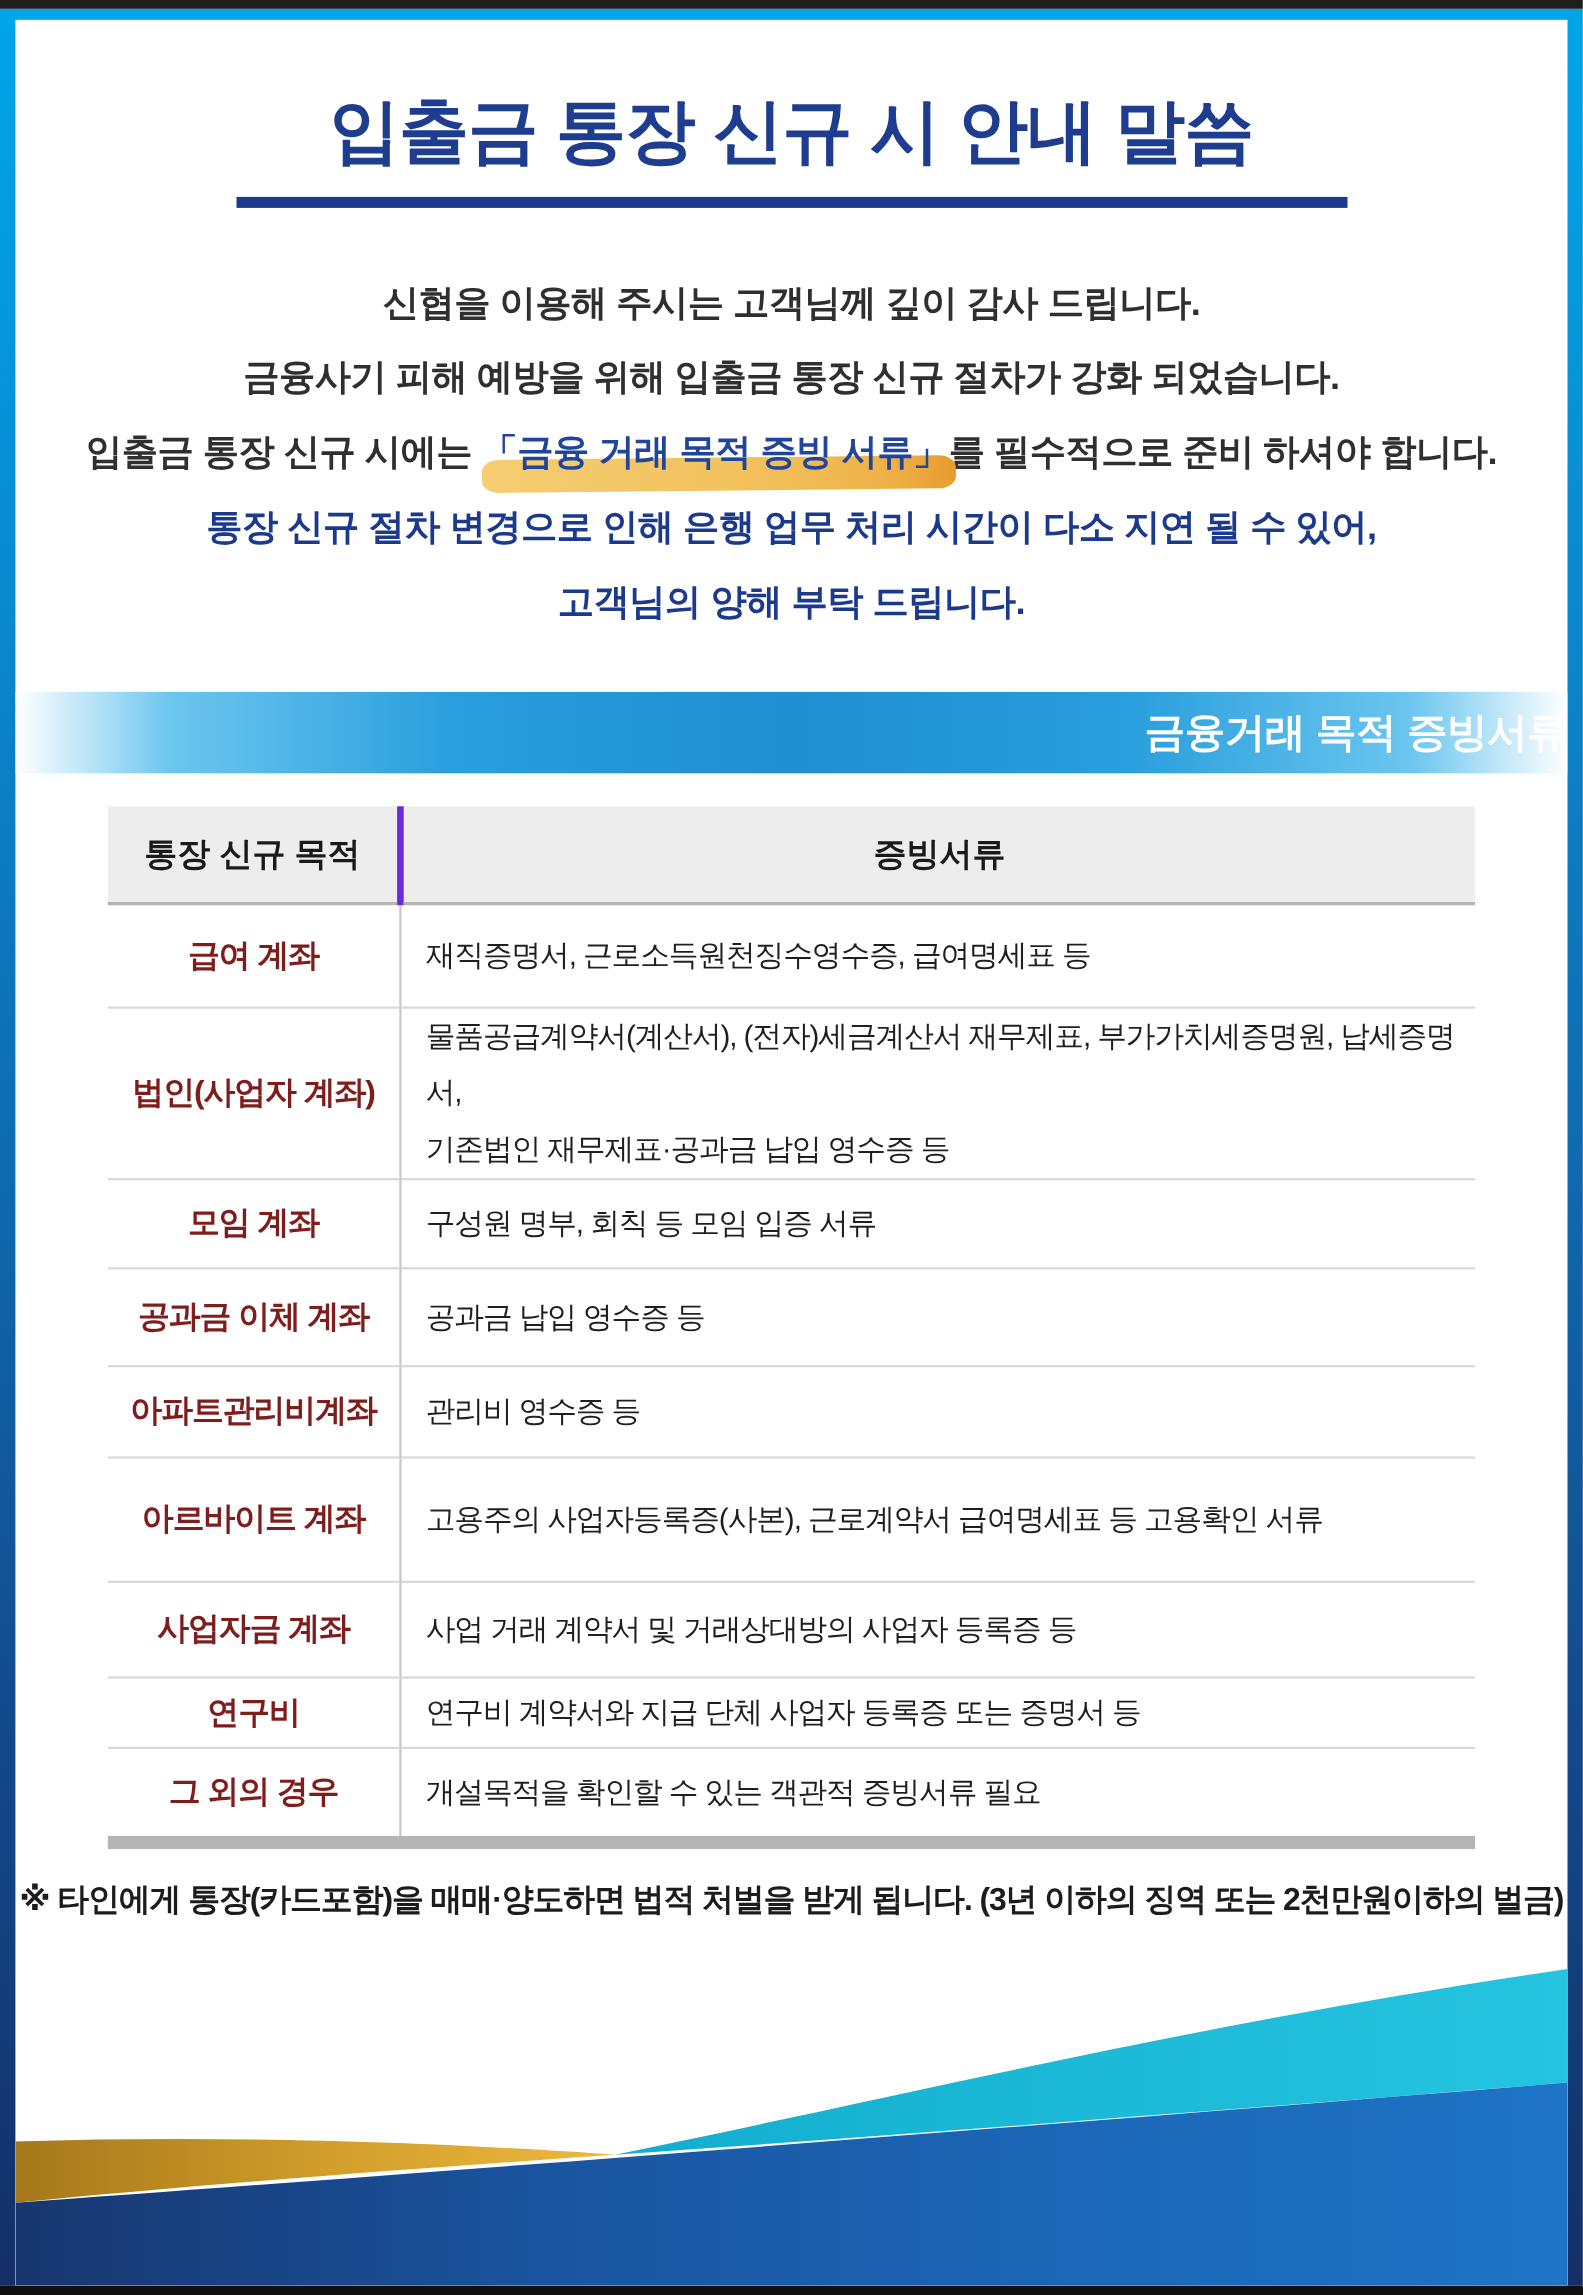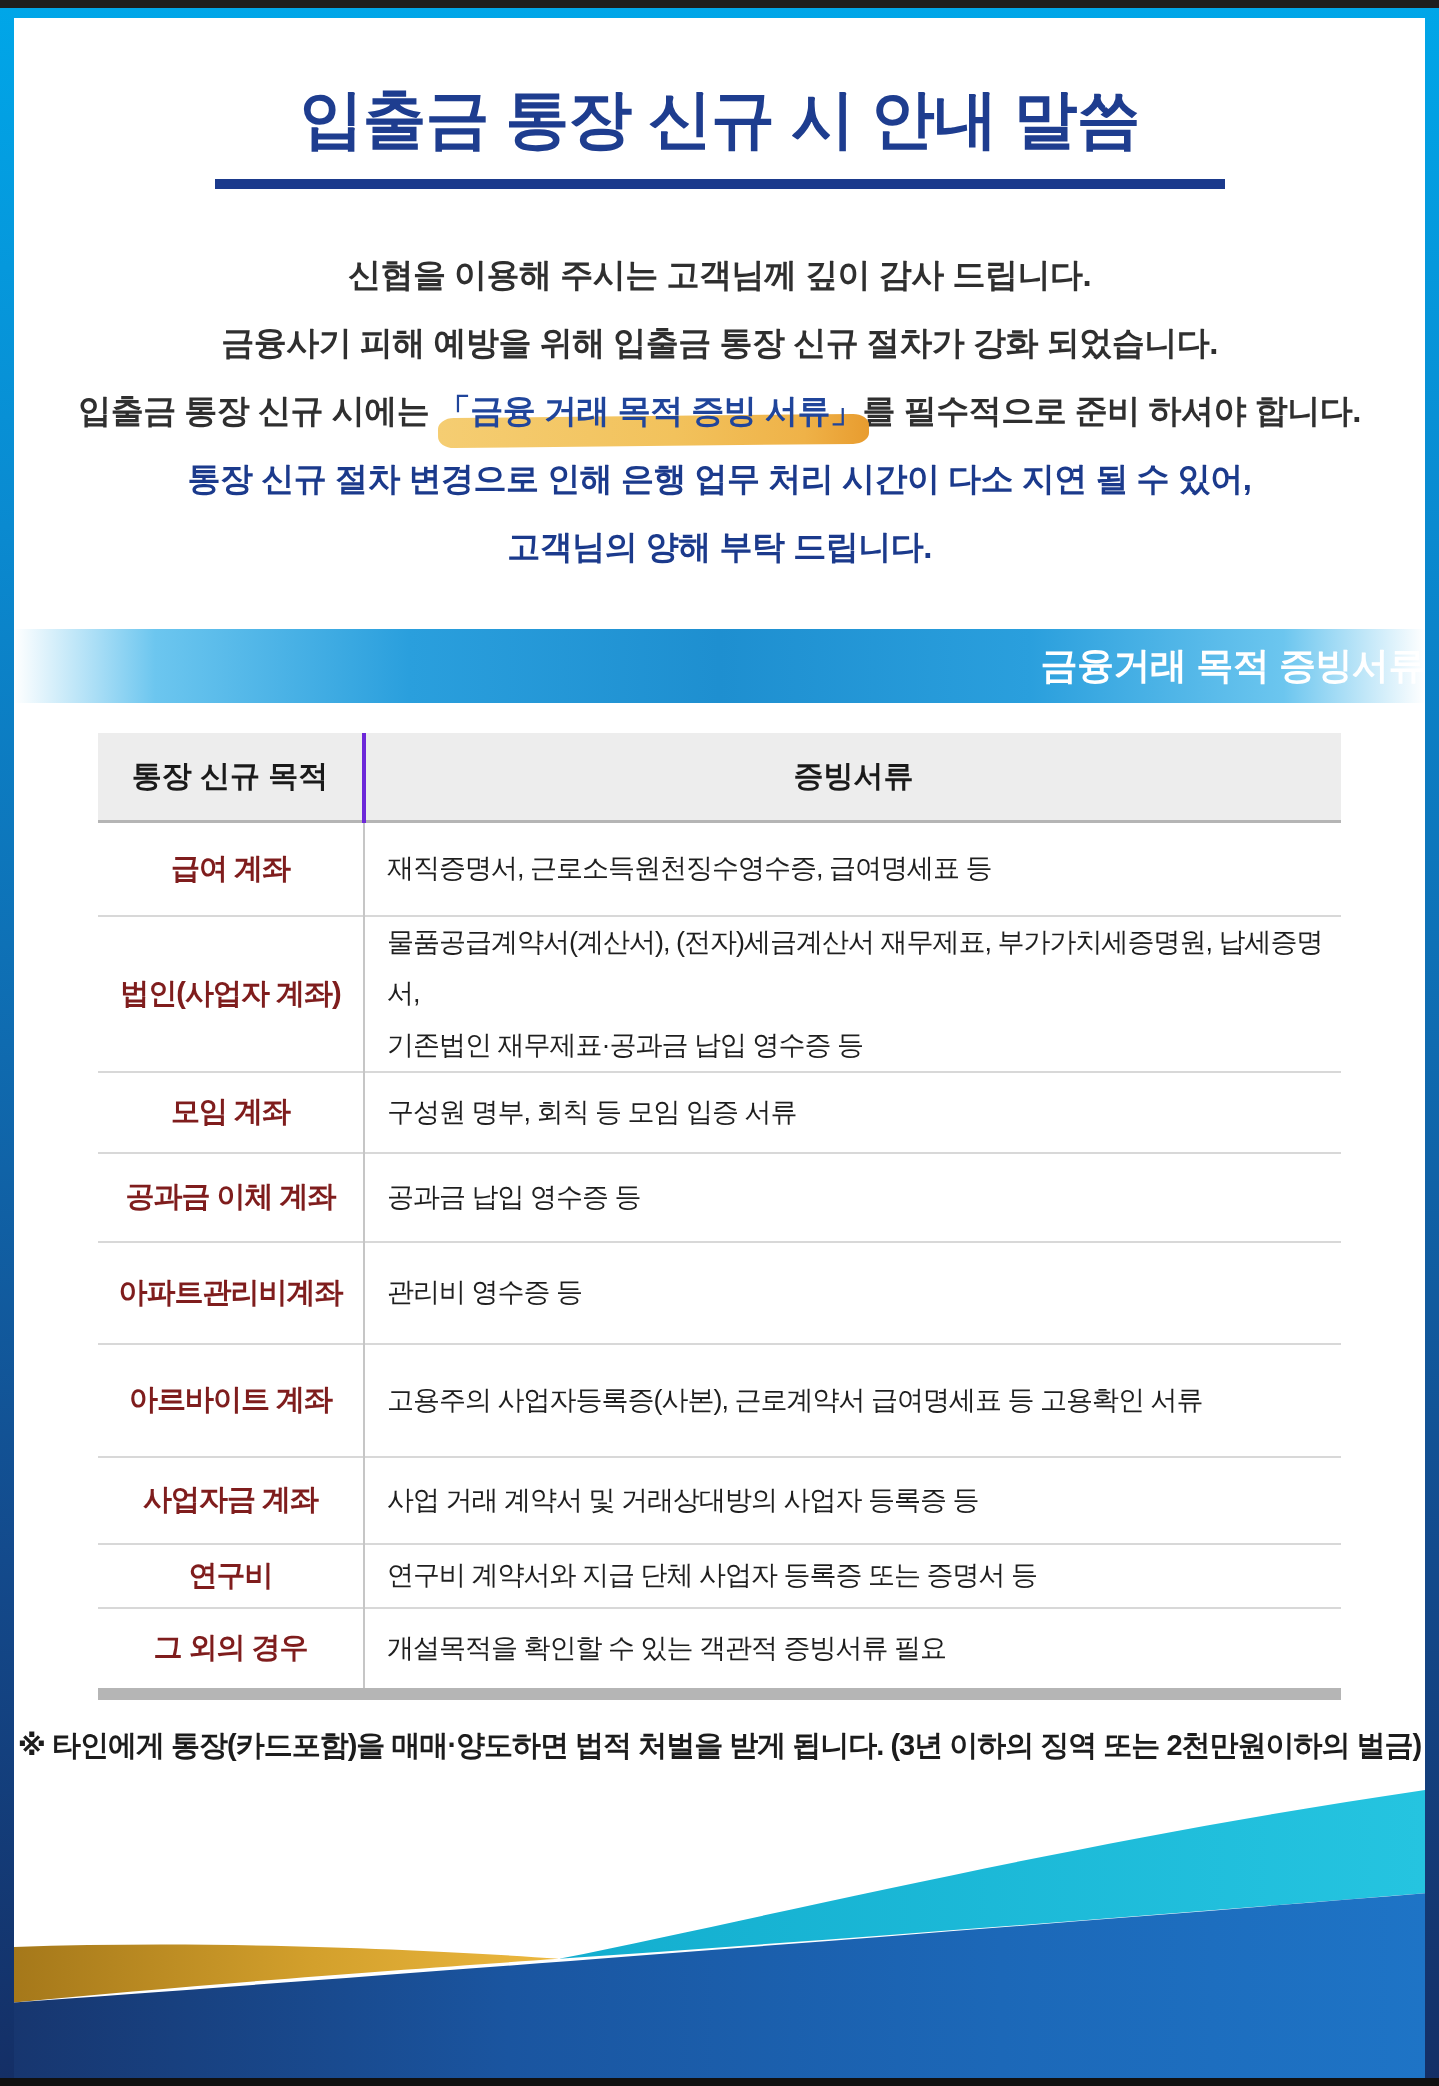--- a/index.html
+++ b/index.html
@@ -26,34 +26,34 @@
     background:linear-gradient(90deg,#f5cd72 0%,#f2c25c 55%,#efb248 85%,#e89c2f 100%);
     border-radius:16px / 11px; transform:rotate(-0.6deg); z-index:-1; }
 
   .band { margin-top:48px; height:74px; display:flex; align-items:center; justify-content:flex-end;
     background:linear-gradient(90deg,#ffffff 0%,#6cc6ef 10%,#2a9fdd 28%,#1e8fd0 50%,#2a9fdd 72%,#6cc6ef 90%,#ffffff 100%); }
   .band span { color:#ffffff; font-size:37px; font-weight:800; letter-spacing:-0.5px; }
 
   table.docs { width:1243px; margin:30px auto 0; border-collapse:collapse; table-layout:fixed; }
   table.docs th, table.docs td { vertical-align:middle; }
   table.docs thead th { height:88px; background:#ededed; font-size:30px; font-weight:800; color:#1a1a1a; }
-  table.docs thead th:first-child { border-right:4px solid #6d28d9; }
+  table.docs thead th:first-child { border-right:6px solid #6d28d9; }
   table.docs thead tr { border-bottom:3px solid #b5b5b5; }
   table.docs col.c1 { width:266px; }
   table.docs tbody tr { border-top:2px solid #d8d8d8; }
   table.docs tbody tr:first-child { border-top:none; }
   table.docs tbody th { font-size:29px; font-weight:800; color:#7f1d1d; text-align:center;
     border-right:2px solid #c6c6c6; letter-spacing:-1px; }
   table.docs tbody td { font-size:27px; font-weight:400; color:#1f1f1f; text-align:left;
     padding-left:22px; letter-spacing:-1px; white-space:pre-line; line-height:1.9; }
   table.docs tbody tr:nth-child(1) { height:95px; }
   table.docs tbody tr:nth-child(2) { height:110px; }
   table.docs tbody tr:nth-child(3) { height:81px; }
   table.docs tbody tr:nth-child(4) { height:89px; }
-  table.docs tbody tr:nth-child(5) { height:102px; }
+  table.docs tbody tr:nth-child(5) { height:83px; }
   table.docs tbody tr:nth-child(6) { height:113px; }
   table.docs tbody tr:nth-child(7) { height:87px; }
   table.docs tbody tr:nth-child(8) { height:64px;margin-top:32px; }
   table.docs tbody tr:nth-child(9) { height:80px; }
   .table-bottom-bar { width:1243px; height:12px; margin:0 auto; background:#b5b5b5; }
 
   .footnote { margin-top:26px; text-align:center; font-size:29px; font-weight:800;
     color:#1c1c1c; letter-spacing:-1px; }
 
   .waves { position:absolute; left:0; bottom:0; width:100%; height:288px; display:block; }

